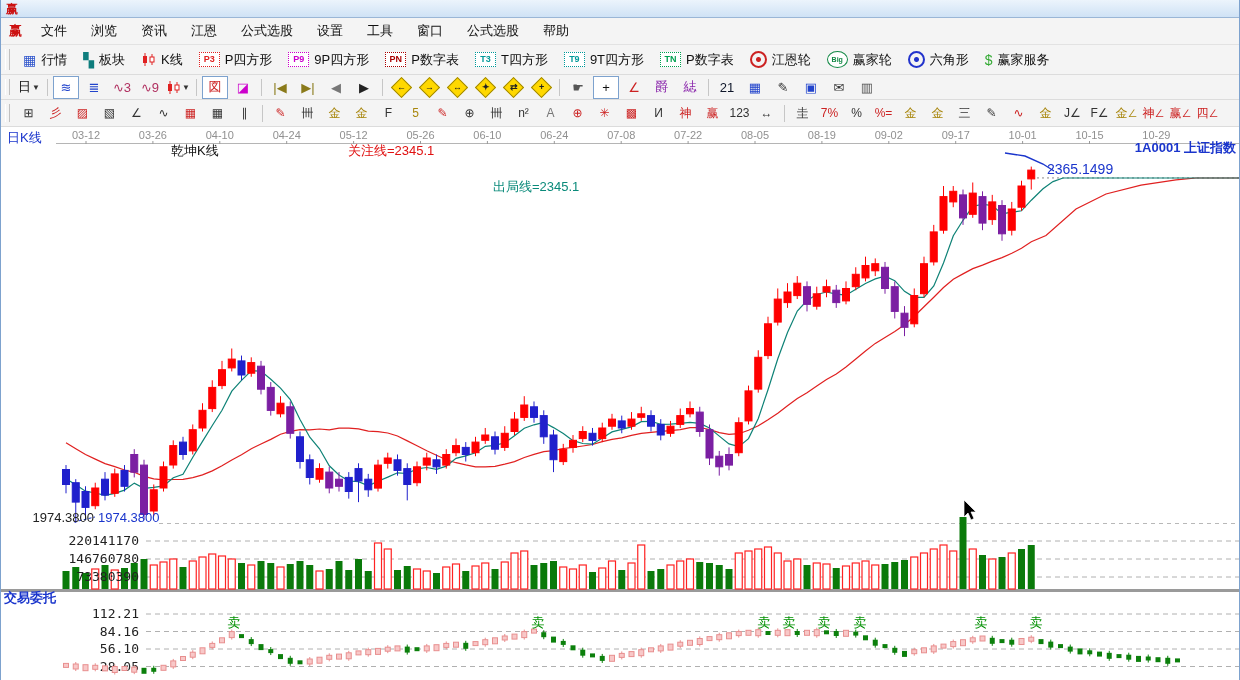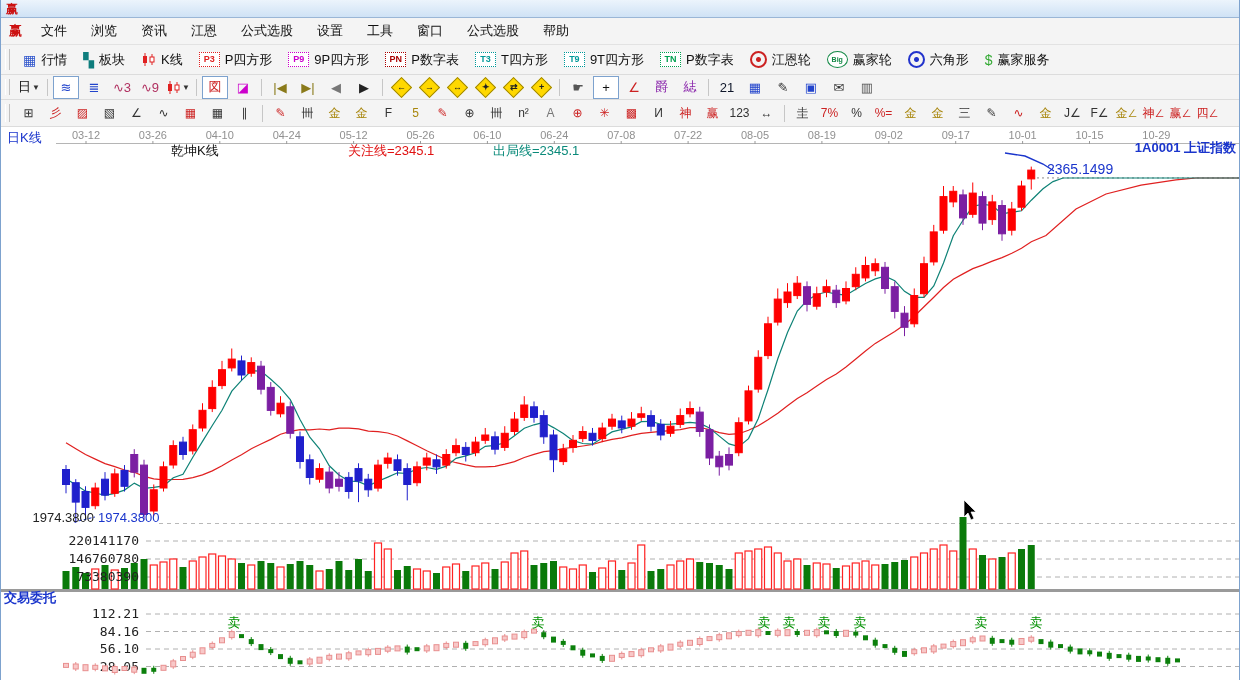--- a/index.html
+++ b/index.html
@@ -32,21 +32,21 @@
     display:flex;align-items:center;justify-content:center;}
   .dia-in{transform:rotate(-45deg);font-size:9px;font-weight:bold;color:#222;line-height:1;}
   .dbtn{min-width:25px;height:22px;display:flex;align-items:center;justify-content:center;
     font-size:12px;margin:0;border:1px solid transparent;white-space:nowrap;cursor:default;}
   .mini-candles svg{display:block;}
   .chart-region{position:relative;width:1240px;height:553px;background:#fff;}
   .chart-region svg{position:absolute;left:0;top:0;}
   .lbl{position:absolute;font-size:13px;line-height:14px;white-space:nowrap;}
   .blue{color:#1a35cc;}
   .red{color:#e01010;}
-  .teal{color:#0a8a7a;}
+  .teal{color:#0a8a7a;margin-top:36px;}
   .bold{font-weight:bold;}
   .mono{font-family:Liberation Sans, sans-serif;}
 </style>
 </head>
 <body>
 
 <div class="titlebar">
   <span class="appicon">赢</span>
 </div>
 

